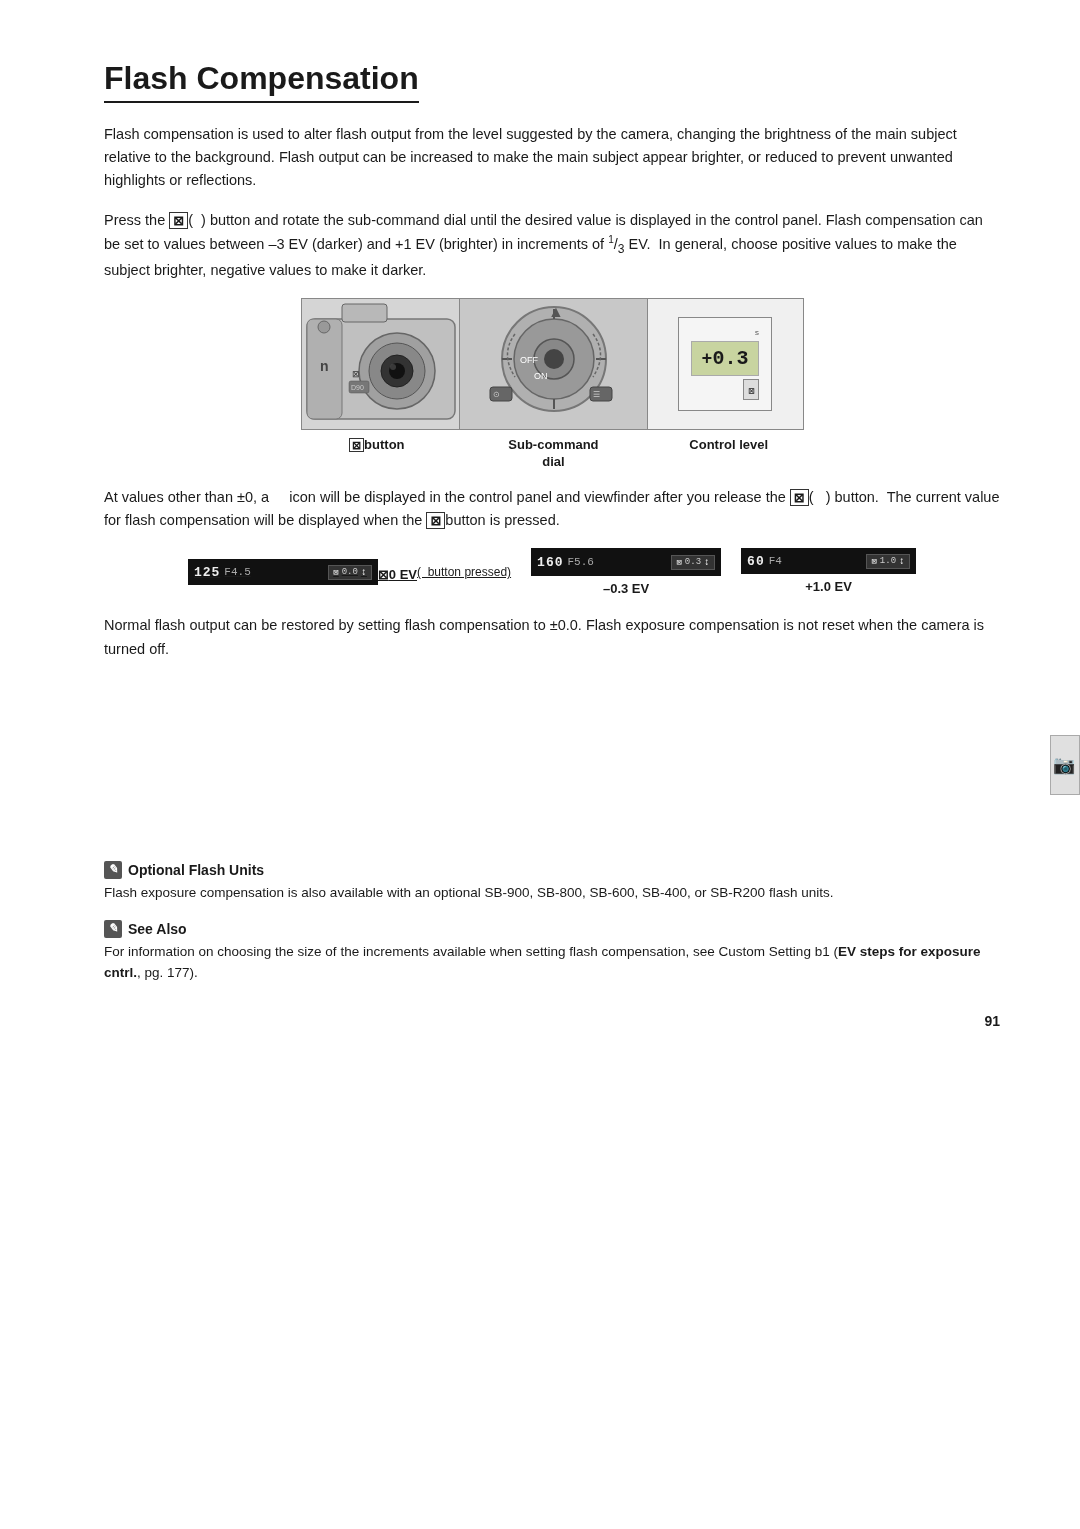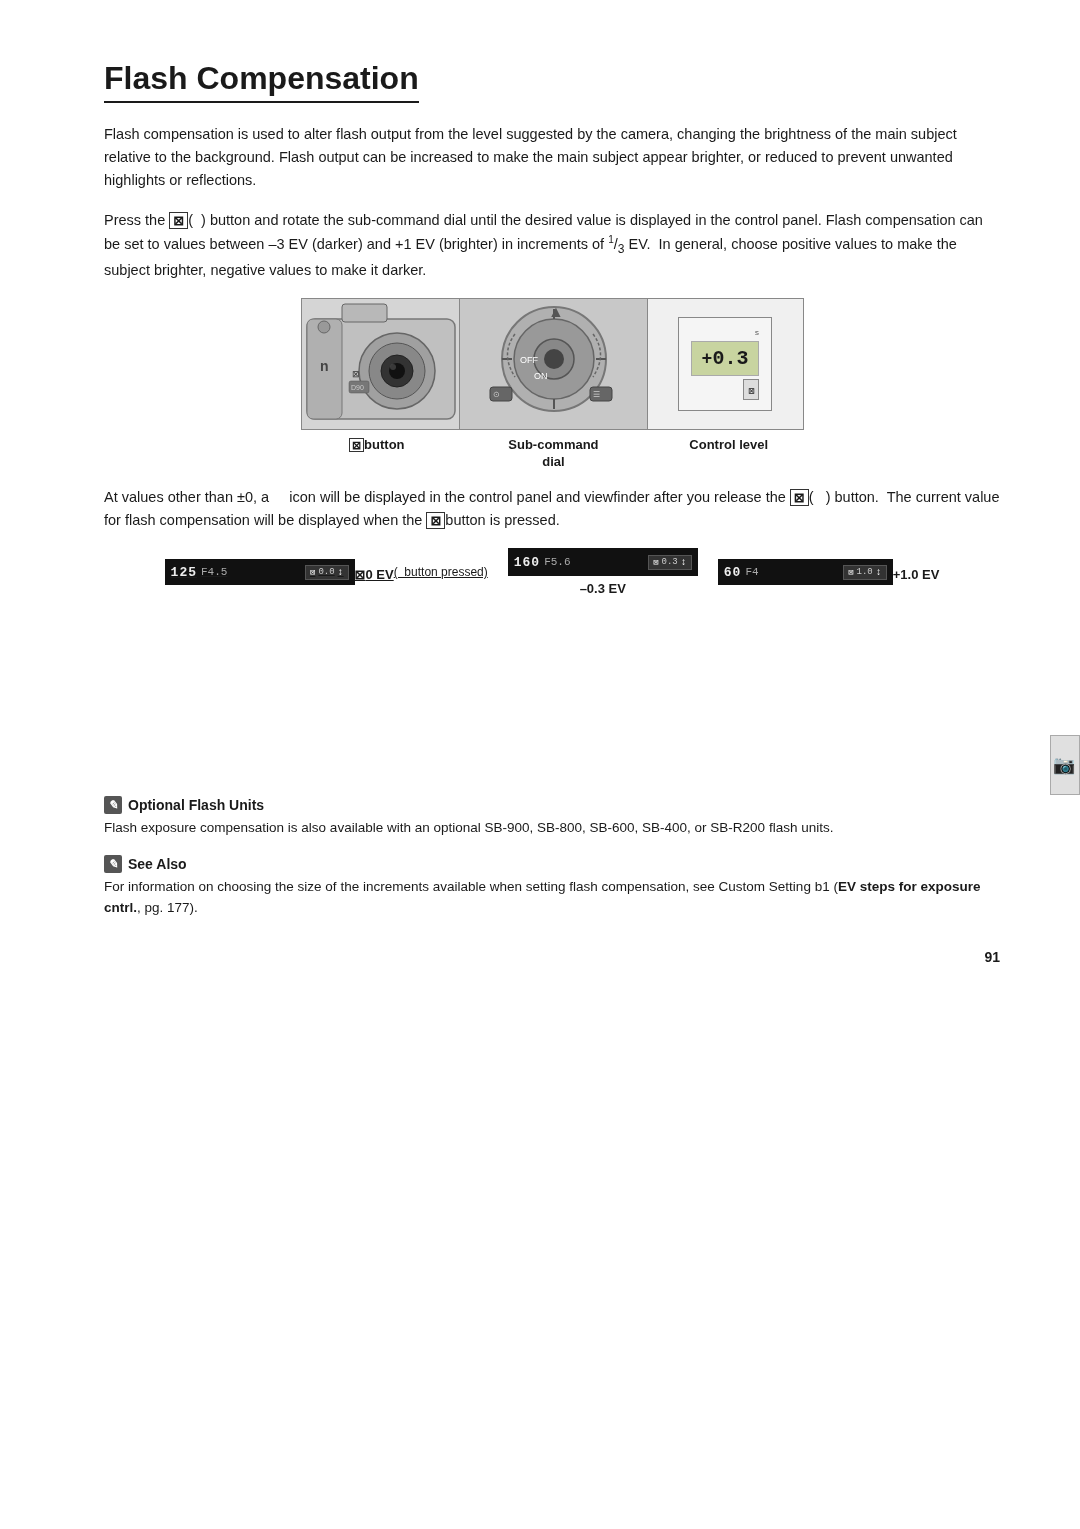--- a/index.html
+++ b/index.html
@@ -259,37 +259,38 @@
         <span style="flex:1;"></span>
         <div style="background:#333; border:1px solid #555; padding:1px 4px; display:flex; align-items:center; gap:3px;">
           <span style="font-size:9px;">⊠</span>
           <span style="font-size:9px; color:#ccc;">0.3</span>
           <span style="font-size:10px; color:#fff;">↕</span>
         </div>
       </div>
       <div style="font-family:Arial,sans-serif; font-size:13px; font-weight:bold; margin-top:5px; ">–0.3 EV</div>
     </div>
 
-    <div style="display:flex; flex-direction:row; align-items:center;">
+    <div style="display:flex; flex-direction:column; align-items:center;">
       <div style="background:#111; color:#eee; font-family:'Courier New',monospace; font-size:12px; padding:3px 6px; display:flex; align-items:center; gap:4px; height:26px; min-width:175px;">
         <span style="font-size:13px; font-weight:bold; letter-spacing:1px;">60</span>
         <span style="font-size:11px; color:#aaa;">F4</span>
         <span style="flex:1;"></span>
         <div style="background:#333; border:1px solid #555; padding:1px 4px; display:flex; align-items:center; gap:3px;">
           <span style="font-size:9px;">⊠</span>
           <span style="font-size:9px; color:#ccc;">1.0</span>
           <span style="font-size:10px; color:#fff;">↕</span>
         </div>
       </div>
       <div style="font-family:Arial,sans-serif; font-size:13px; font-weight:bold; margin-top:5px; text-align:center;">+1.0 EV</div>
     </div>
 
   </div>
 
   
+  <p class="body-text" style="margin-top:18px;">Normal flash output can be restored by setting flash compensation to ±0.0.  Flash exposure compensation is not reset when the camera is turned off.</p>
 
   
   <div class="note-section" style="margin-top: 200px;">
 
     <div class="note-item">
       <div class="note-title">
         <span class="note-icon" style="background:#555; color:#fff; width:18px; height:18px; display:inline-flex; align-items:center; justify-content:center; font-style:italic; font-size:12px; font-family:Georgia,serif; border-radius:2px;">✎</span>
         <span>Optional Flash Units</span>
       </div>
       <p class="note-body">Flash exposure compensation is also available with an optional SB-900, SB-800, SB-600, SB-400, or SB-R200 flash units.</p>

